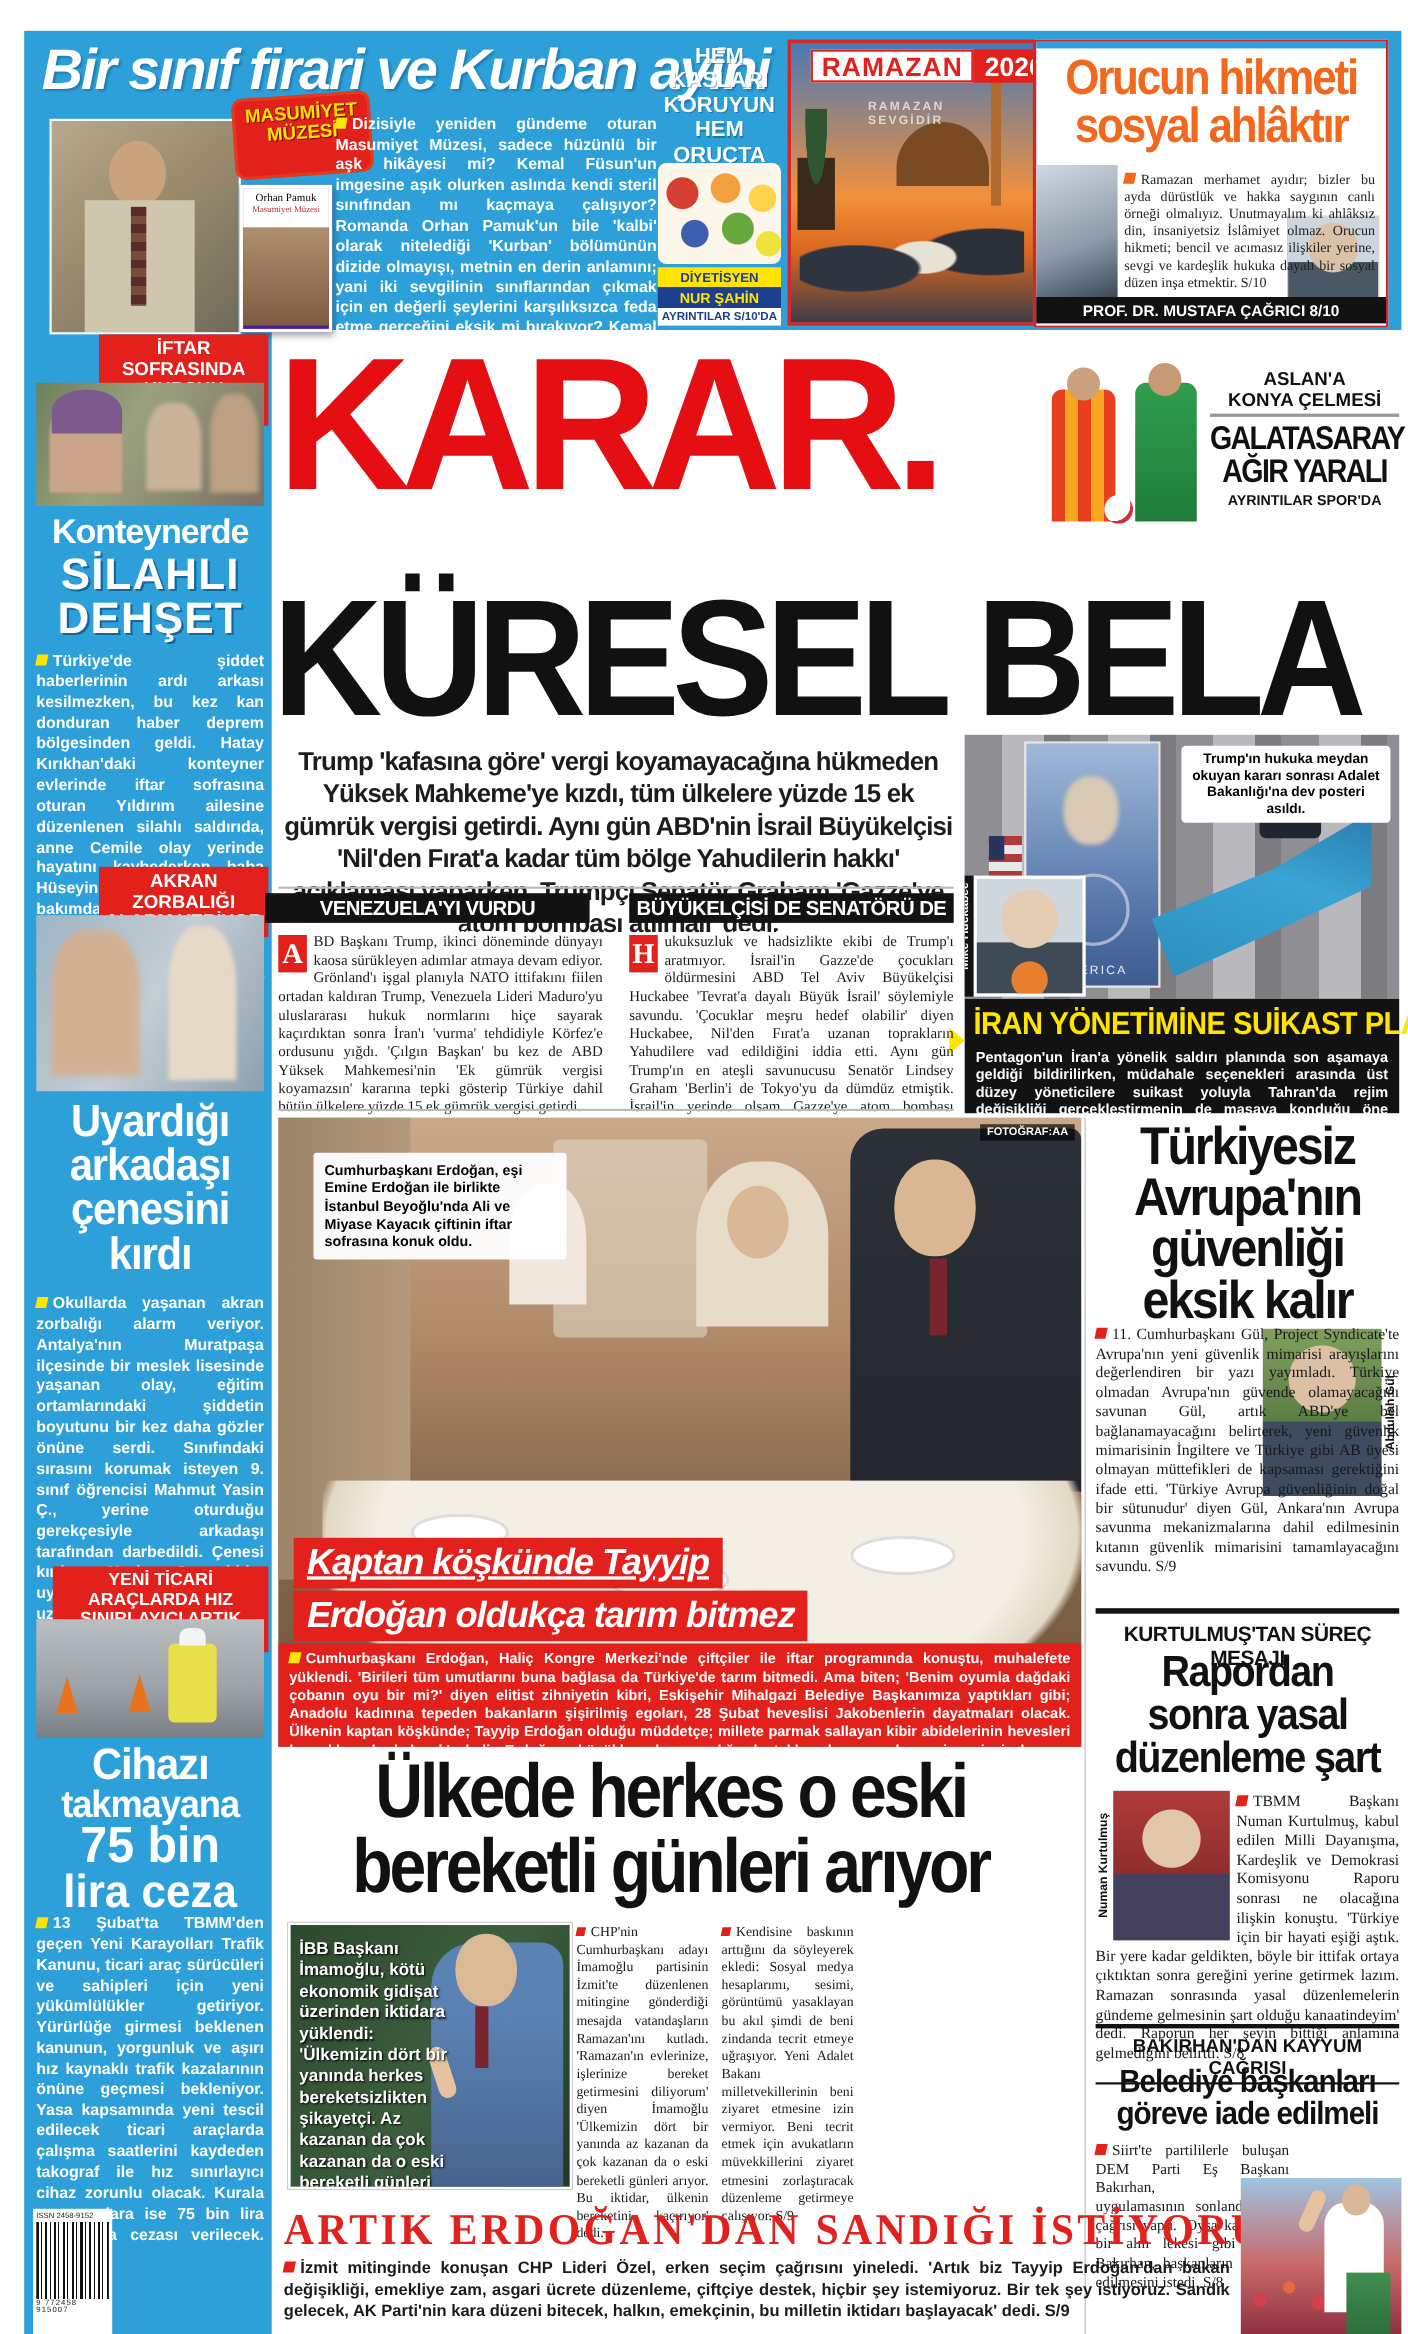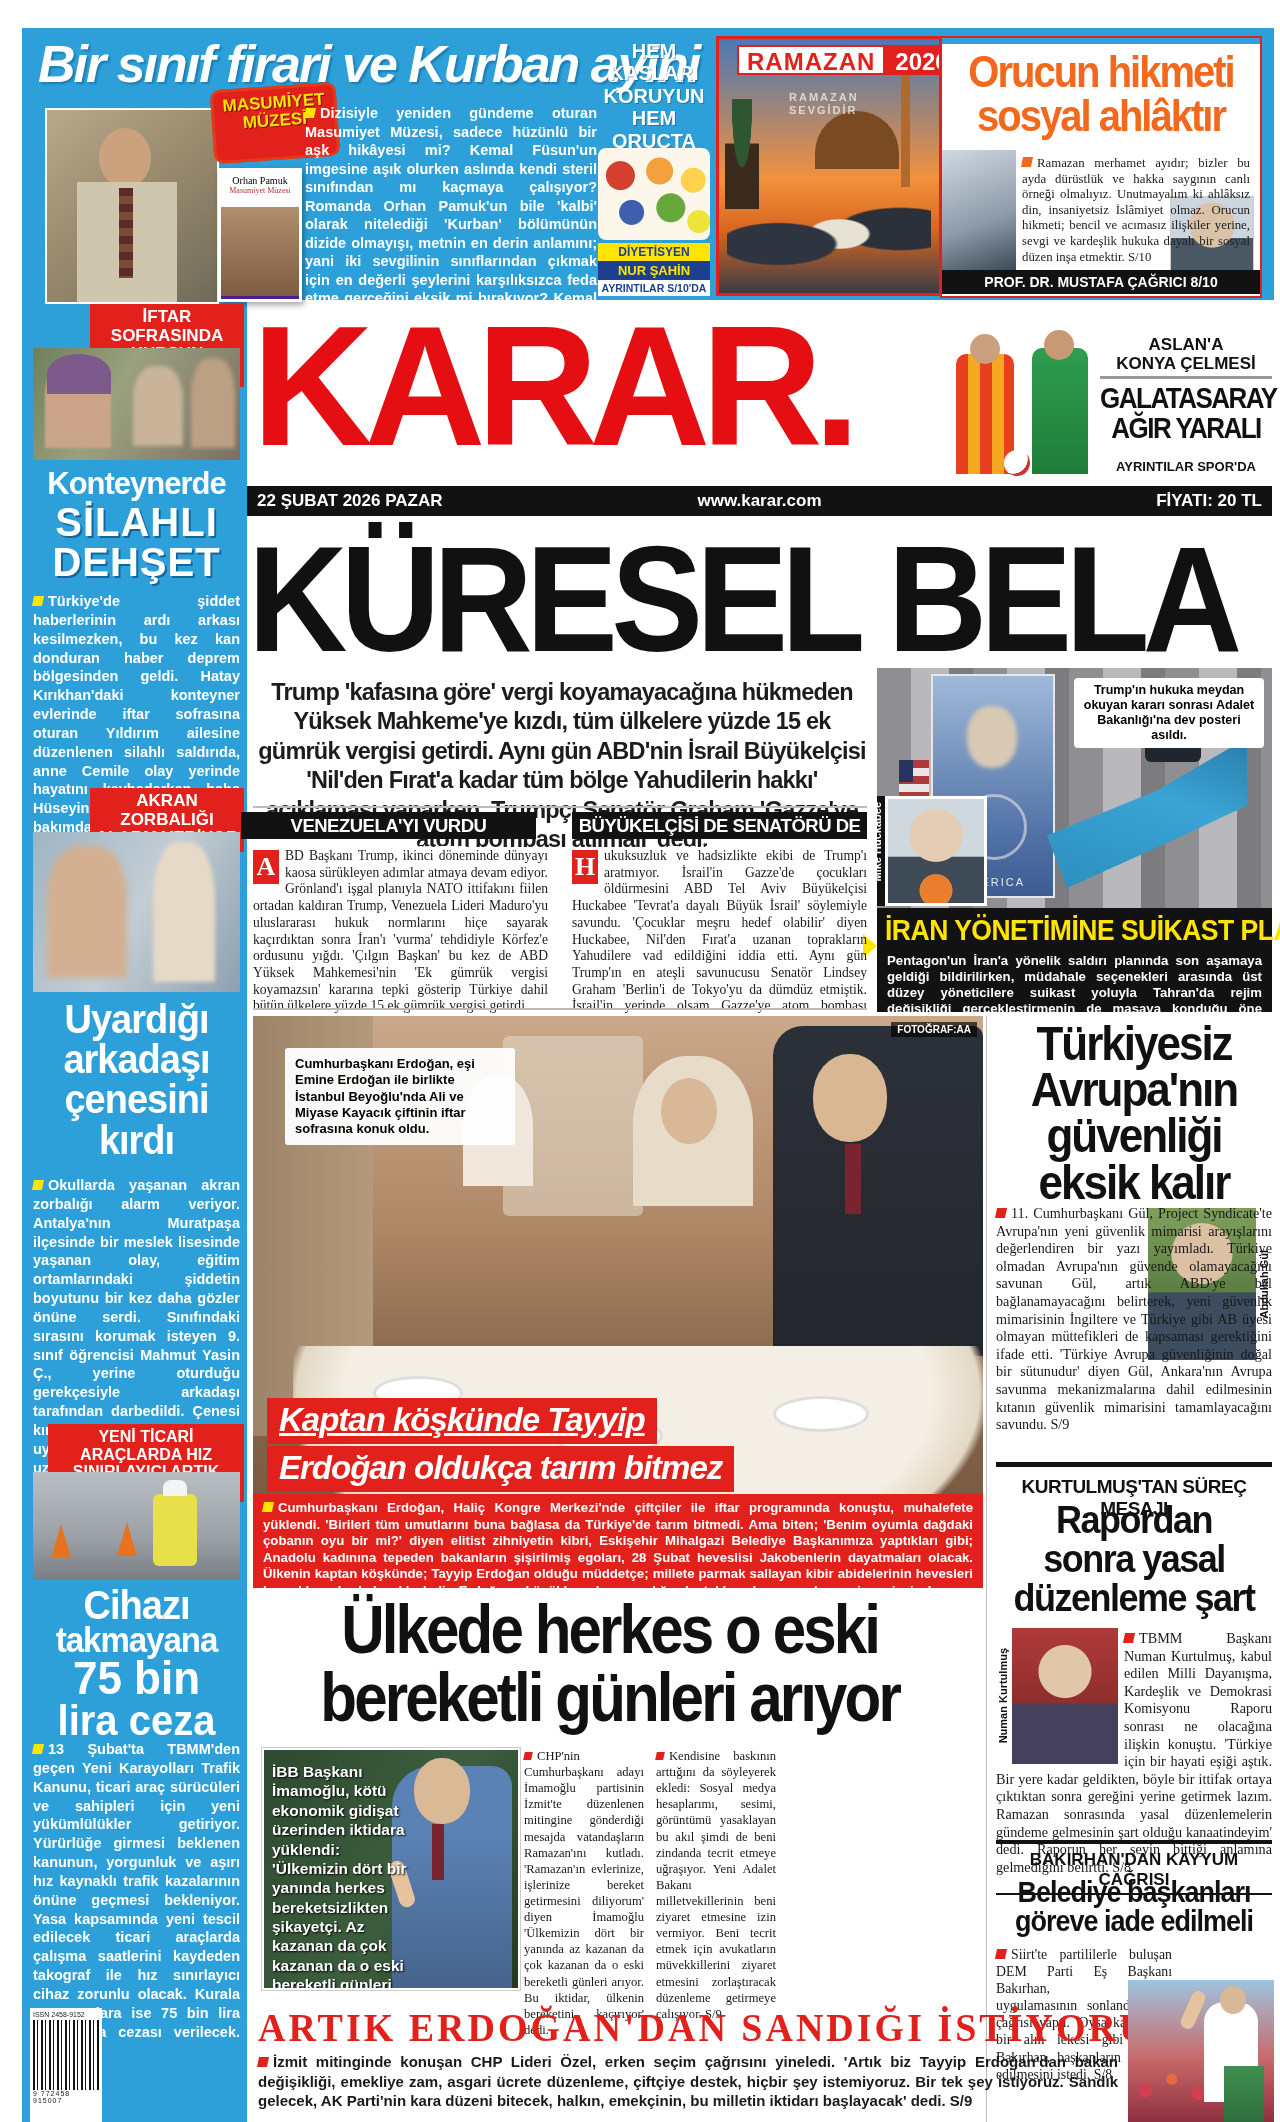--- a/index.html
+++ b/index.html
@@ -183,29 +183,24 @@
     <div class="abs k" style="left:152px;top:6px;width:172px;text-align:center;">
       <div style="font-weight:bold;font-size:17px;line-height:1.1;">
         <div>ASLAN'A</div>
         <div>KONYA ÇELMESİ</div>
       </div>
       <div style="height:3px;background:#999;margin:3px 0 4px;"></div>
       <div style="font-weight:bold;font-size:26px;letter-spacing:-1.5px;line-height:1.0;transform:scaleY(1.15);transform-origin:50% 0;">
         <div>GALATASARAY</div>
         <div>AĞIR YARALI</div>
       </div>
-      <div style="font-weight:bold;font-size:13px;margin-top:24px;">AYRINTILAR SPOR'DA</div>
-    </div>
-  </div>
-
-  <div class="abs" style="left:247px;top:486px;width:1025px;height:30px;background:#121212;color:#fff;font-weight:bold;font-size:17px;line-height:30px;">
-    <span style="position:absolute;left:10px;">22 ŞUBAT 2026 PAZAR</span>
-    <span style="position:absolute;left:0;width:100%;text-align:center;">www.karar.com</span>
-    <span style="position:absolute;right:10px;">FİYATI: 20 TL</span>
-  </div>
+      <div style="font-weight:bold;font-size:13px;margin-top:12px;">AYRINTILAR SPOR'DA</div>
+    </div>
+  </div>
+
 
   <div class="abs k" style="left:248px;top:520px;width:1025px;font-weight:bold;font-size:142px;line-height:150px;letter-spacing:-7px;white-space:nowrap;transform:scale(0.97,1.06);transform-origin:0 0;">KÜRESEL BELA</div>
 
   <div class="abs cond" style="left:253px;top:678px;width:618px;height:120px;text-align:center;font-size:23.5px;font-weight:bold;color:#1c1c1c;line-height:1.25;letter-spacing:-0.8px;">Trump 'kafasına göre' vergi koyamayacağına hükmeden Yüksek Mahkeme'ye kızdı, tüm ülkelere yüzde 15 ek gümrük vergisi getirdi. Aynı gün ABD'nin İsrail Büyükelçisi 'Nil'den Fırat'a kadar tüm bölge Yahudilerin hakkı' açıklaması yaparken, Trumpçı Senatör Graham 'Gazze'ye atom bombası atılmalı' dedi.</div>
 
   <div class="ph" style="left:877px;top:668px;width:395px;height:240px;background:repeating-linear-gradient(90deg,#8f8f93 0 34px,#b9b9bd 34px 72px,#7c7c80 72px 96px);">
     <div class="abs" style="left:54px;top:6px;width:120px;height:220px;background:linear-gradient(180deg,#9fb9d8 0%,#5374a8 70%,#3c5c92 100%);border:2px solid #e6e6e6;">
       <div class="abs" style="left:34px;top:30px;width:50px;height:62px;border-radius:45%;background:#d8c9b4;filter:blur(2px);"></div>
       <div class="abs" style="left:28px;top:118px;width:60px;height:60px;border-radius:50%;border:3px solid #d8d8e2aa;"></div>
       <div class="abs w" style="left:0;bottom:8px;width:100%;text-align:center;font-size:11px;letter-spacing:2px;color:#e8e8f2;">AMERICA</div>

